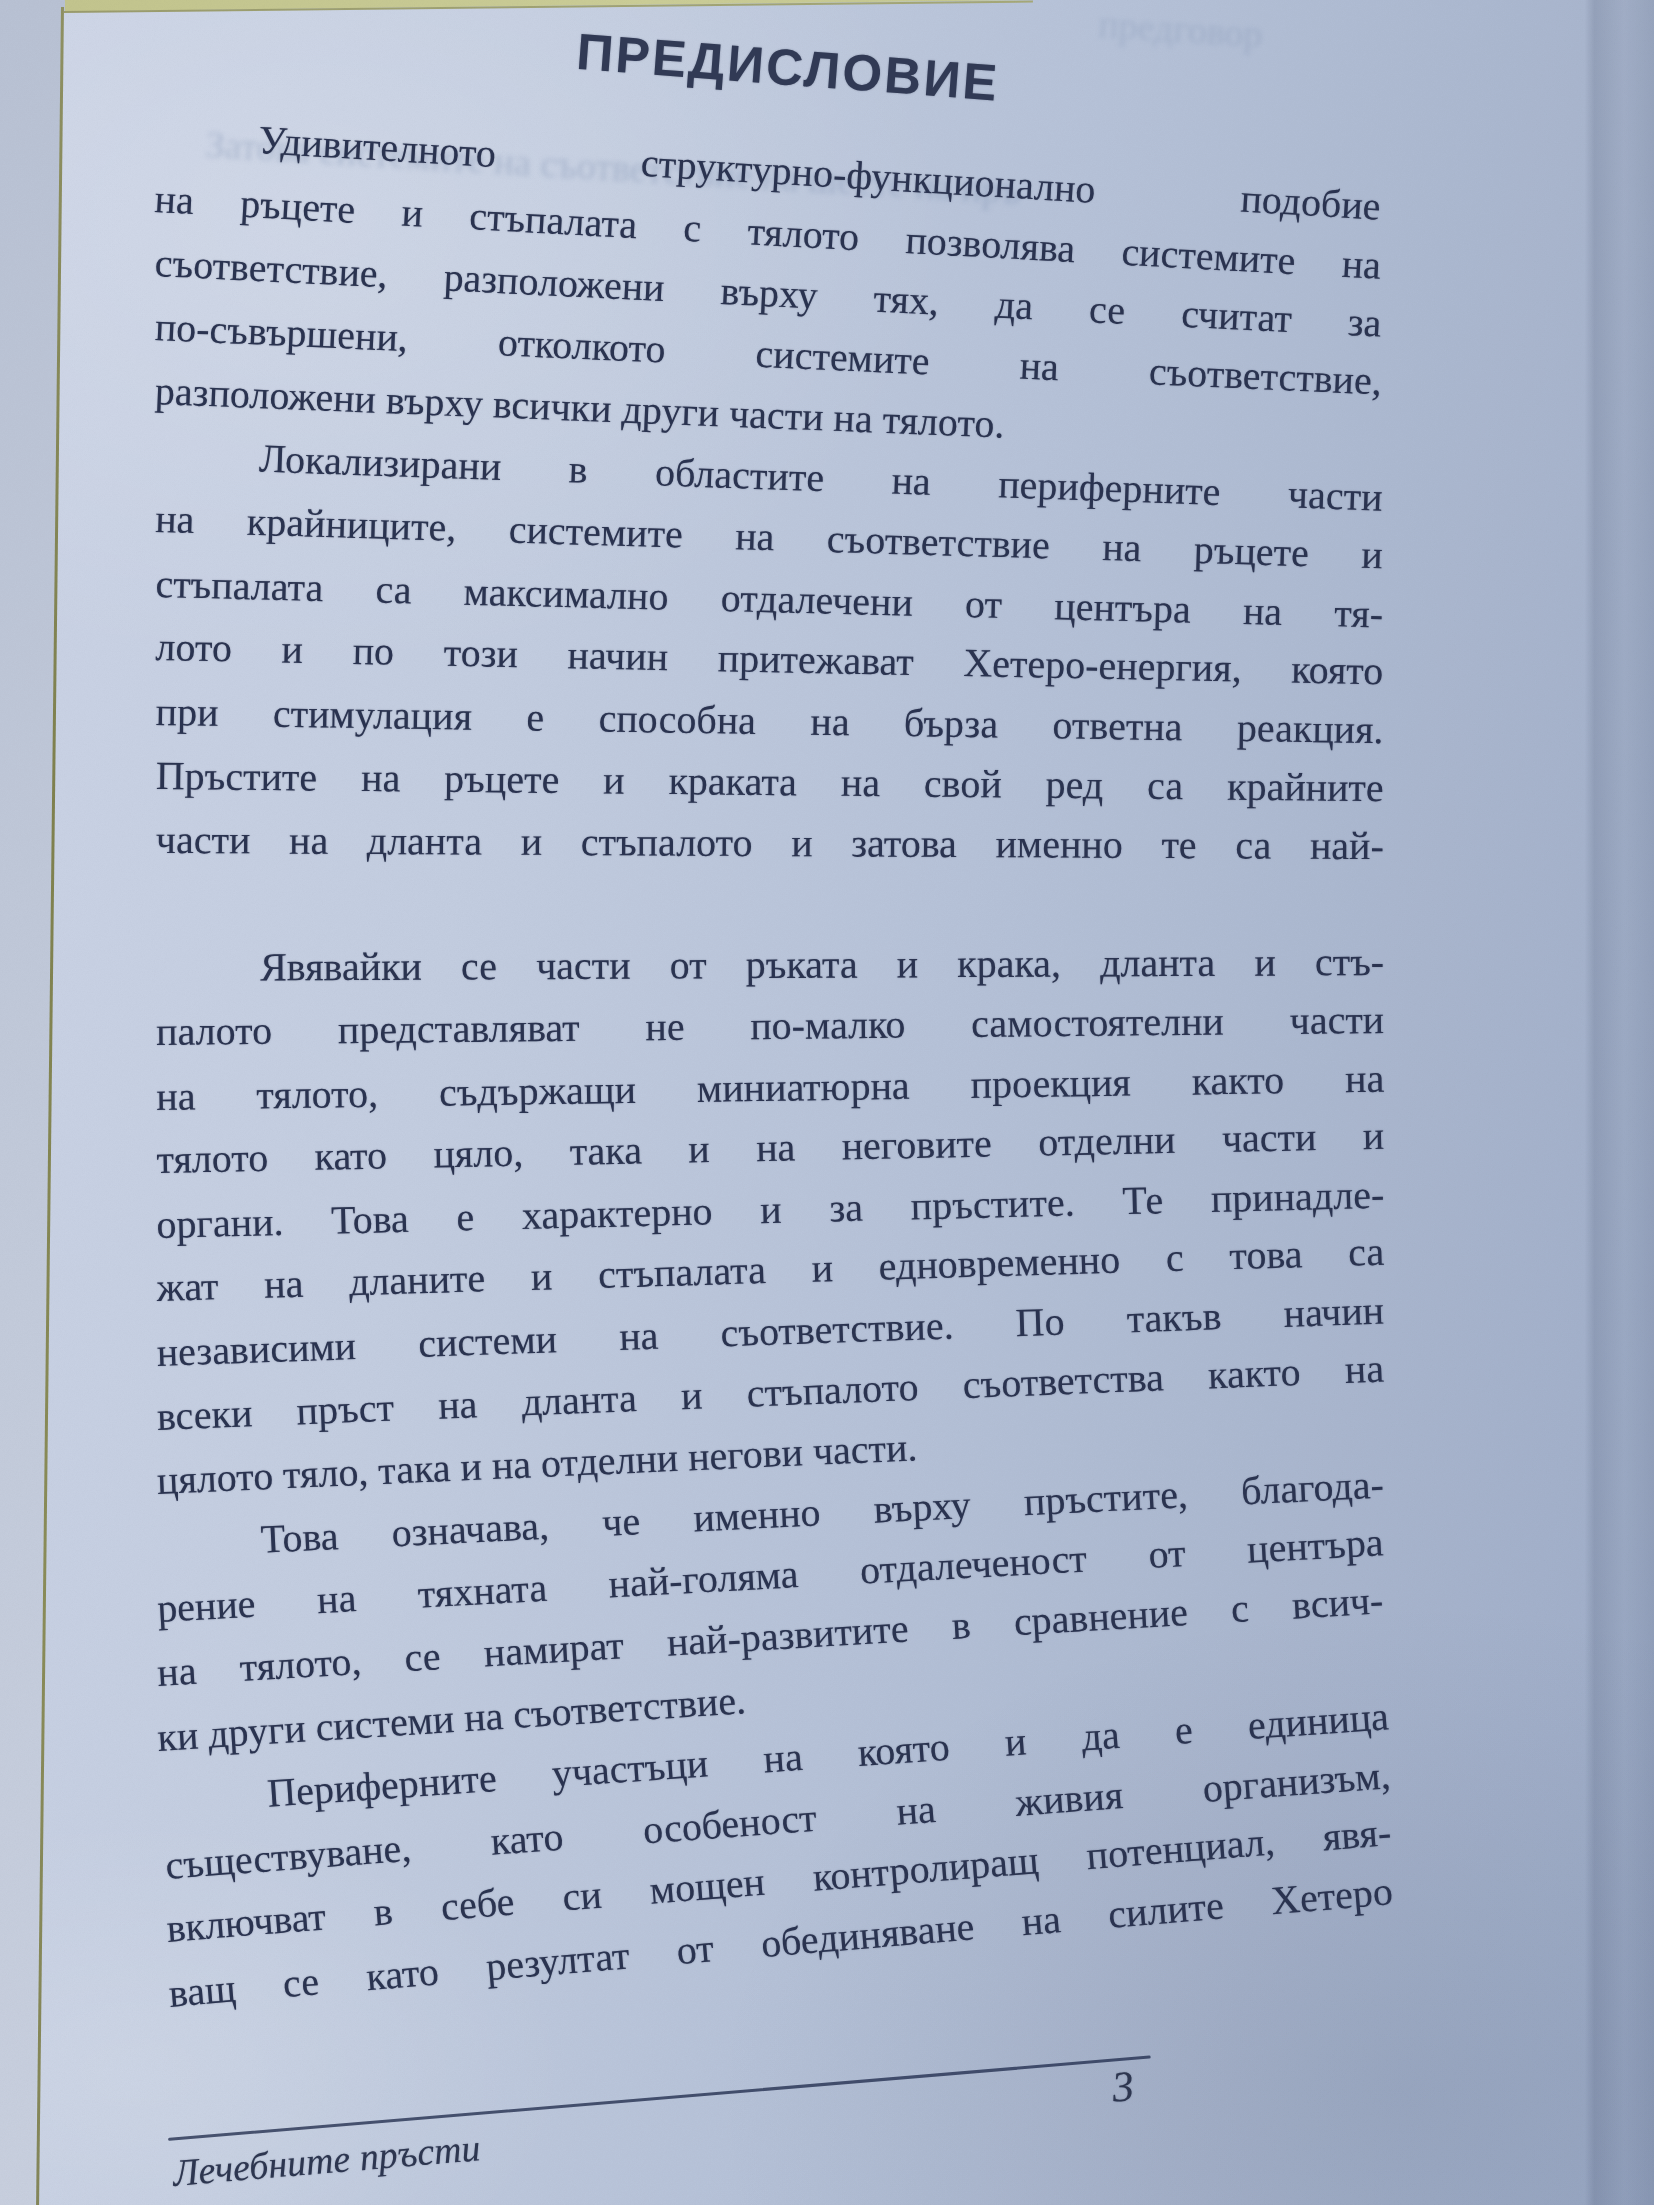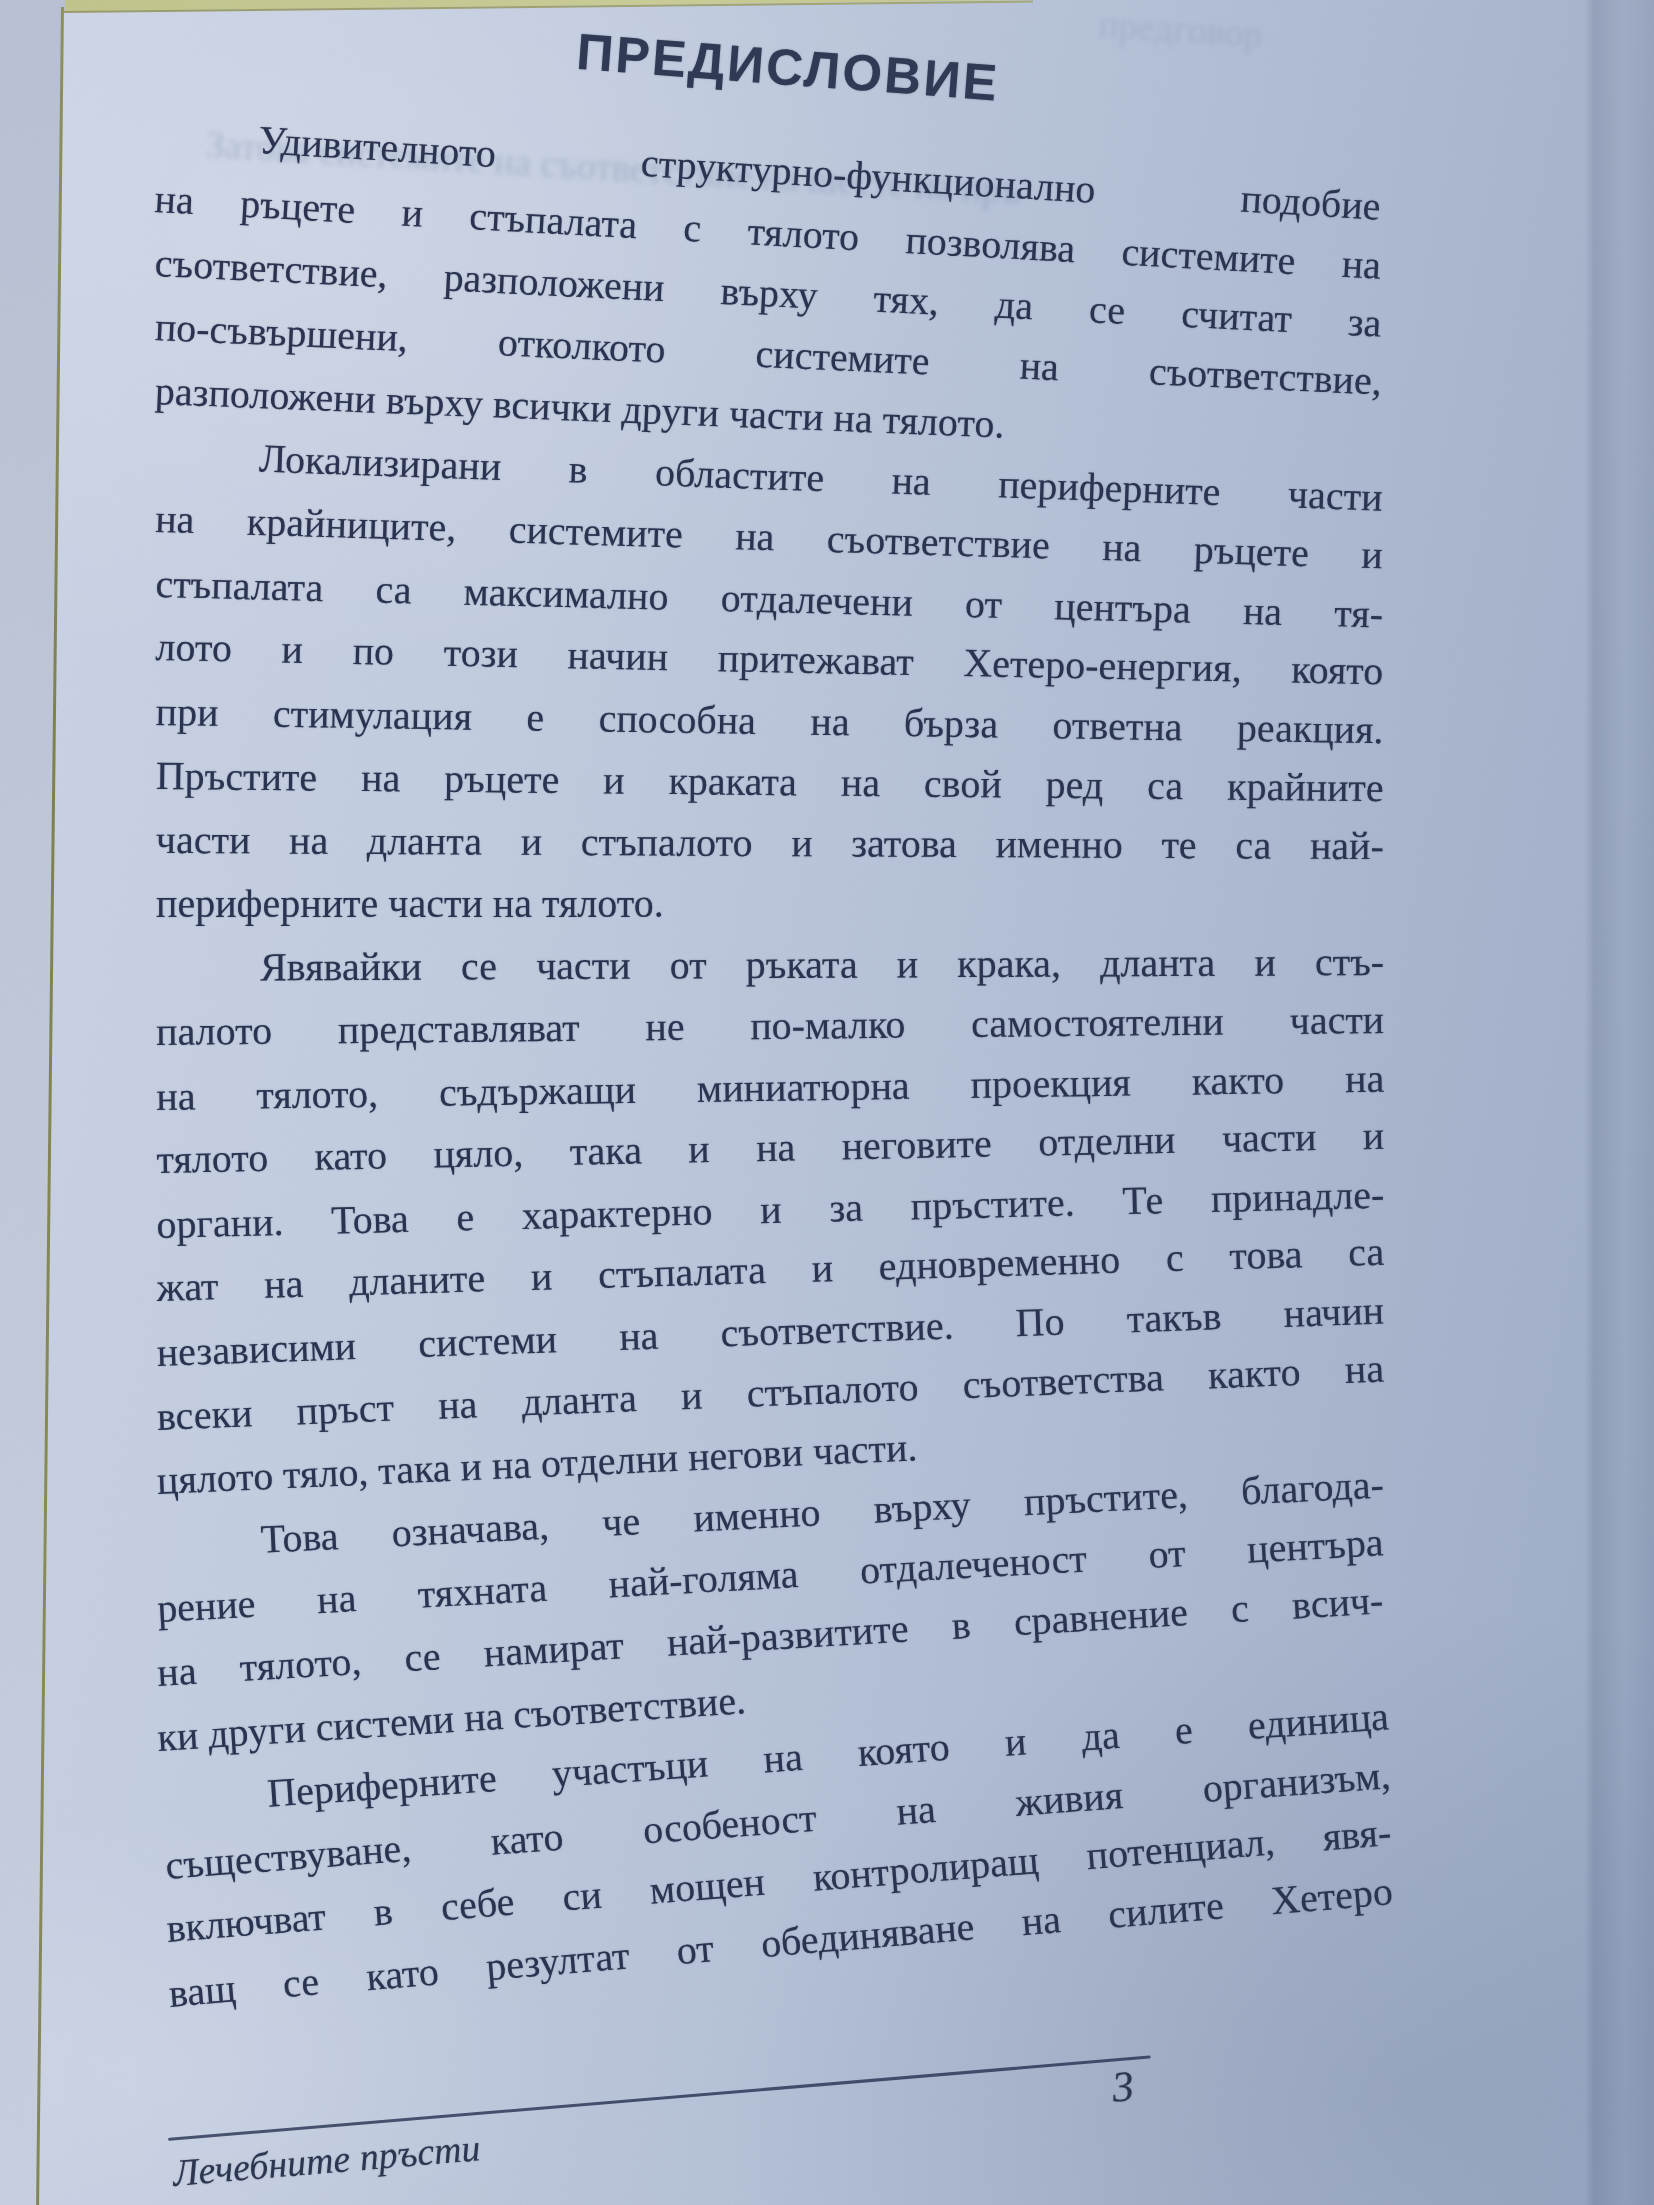--- a/index.html
+++ b/index.html
@@ -83,21 +83,20 @@
   <div class="line" style="top:305px;transform:rotate(2.55deg);">по-съвършени, отколкото системите на съответствие,</div>
   <div class="line last" style="top:369px;transform:rotate(2.27deg);">разположени върху всички други части на тялото.</div>
 
   <div class="line first" style="top:433px;transform:rotate(1.99deg);">Локализирани в областите на периферните части</div>
   <div class="line" style="top:497px;transform:rotate(1.70deg);">на крайниците, системите на съответствие на ръцете и</div>
   <div class="line" style="top:562px;transform:rotate(1.42deg);">стъпалата са максимално отдалечени от центъра на тя-</div>
   <div class="line" style="top:625px;transform:rotate(1.14deg);">лото и по този начин притежават Хетеро-енергия, която</div>
   <div class="line" style="top:690px;transform:rotate(0.85deg);">при стимулация е способна на бърза ответна реакция.</div>
   <div class="line" style="top:754px;transform:rotate(0.57deg);">Пръстите на ръцете и краката на свой ред са крайните</div>
   <div class="line" style="top:818px;transform:rotate(0.29deg);">части на дланта и стъпалото и затова именно те са най-</div>
-  <div class="line last" style="top:882px;transform:rotate(0deg);">периферните части на тялото.</div>
 
   <div class="line first" style="top:946px;transform:rotate(-0.28deg);">Явявайки се части от ръката и крака, дланта и стъ-</div>
   <div class="line" style="top:1010px;transform:rotate(-0.56deg);">палото представляват не по-малко самостоятелни части</div>
   <div class="line" style="top:1075px;transform:rotate(-0.85deg);">на тялото, съдържащи миниатюрна проекция както на</div>
   <div class="line" style="top:1138px;transform:rotate(-1.13deg);">тялото като цяло, така и на неговите отделни части и</div>
   <div class="line" style="top:1203px;transform:rotate(-1.41deg);">органи. Това е характерно и за пръстите. Те принадле-</div>
   <div class="line" style="top:1266px;transform:rotate(-1.69deg);">жат на дланите и стъпалата и едновременно с това са</div>
   <div class="line" style="top:1331px;transform:rotate(-1.98deg);">независими системи на съответствие. По такъв начин</div>
   <div class="line" style="top:1395px;transform:rotate(-2.26deg);">всеки пръст на дланта и стъпалото съответства както на</div>
   <div class="line last" style="top:1459px;transform:rotate(-2.54deg);">цялото тяло, така и на отделни негови части.</div>

